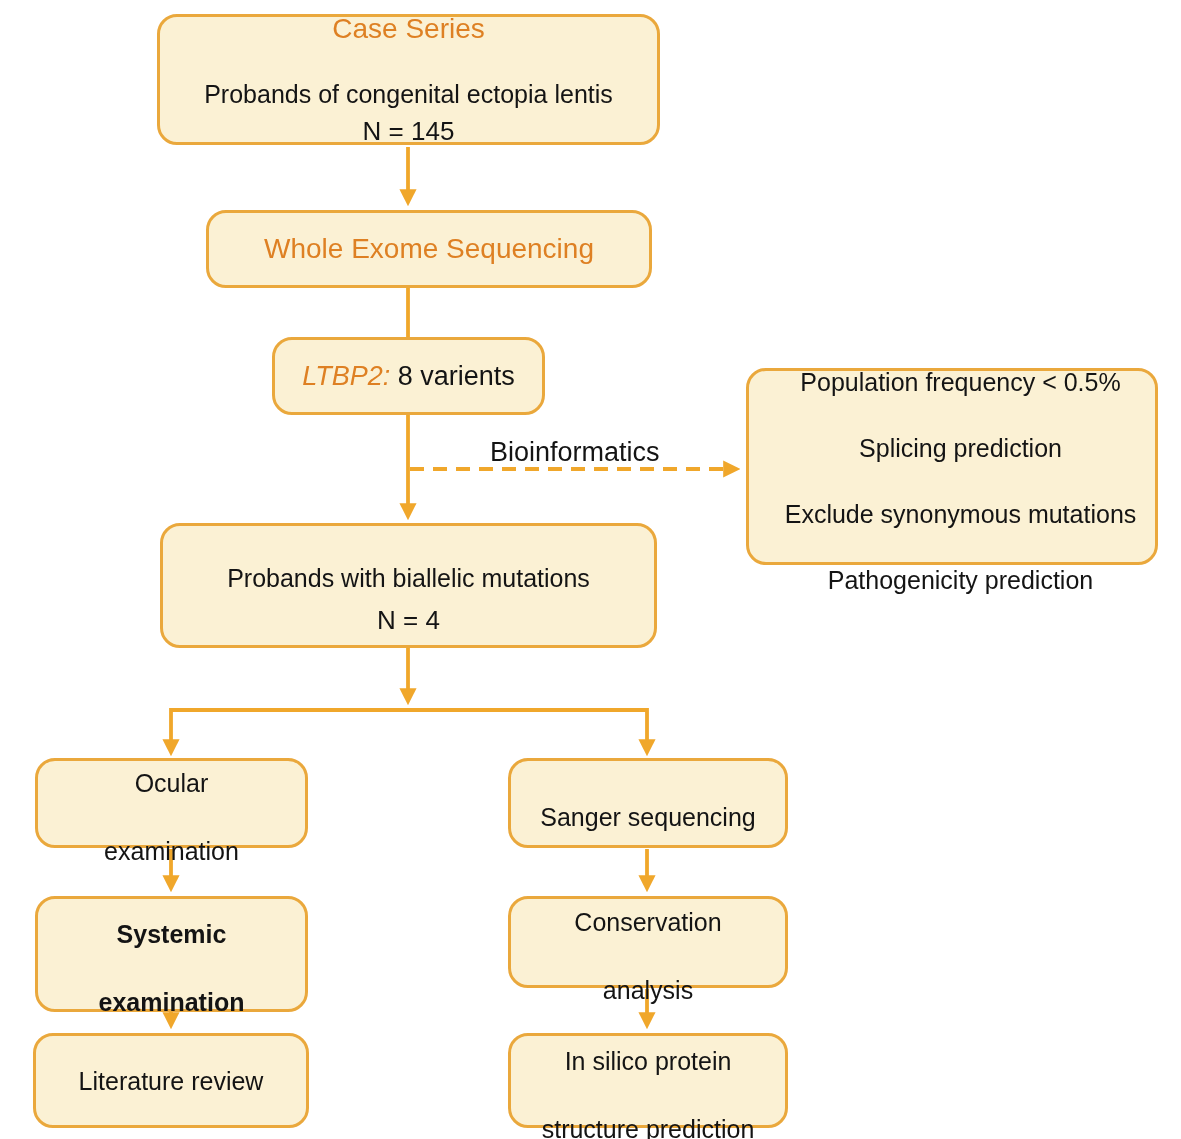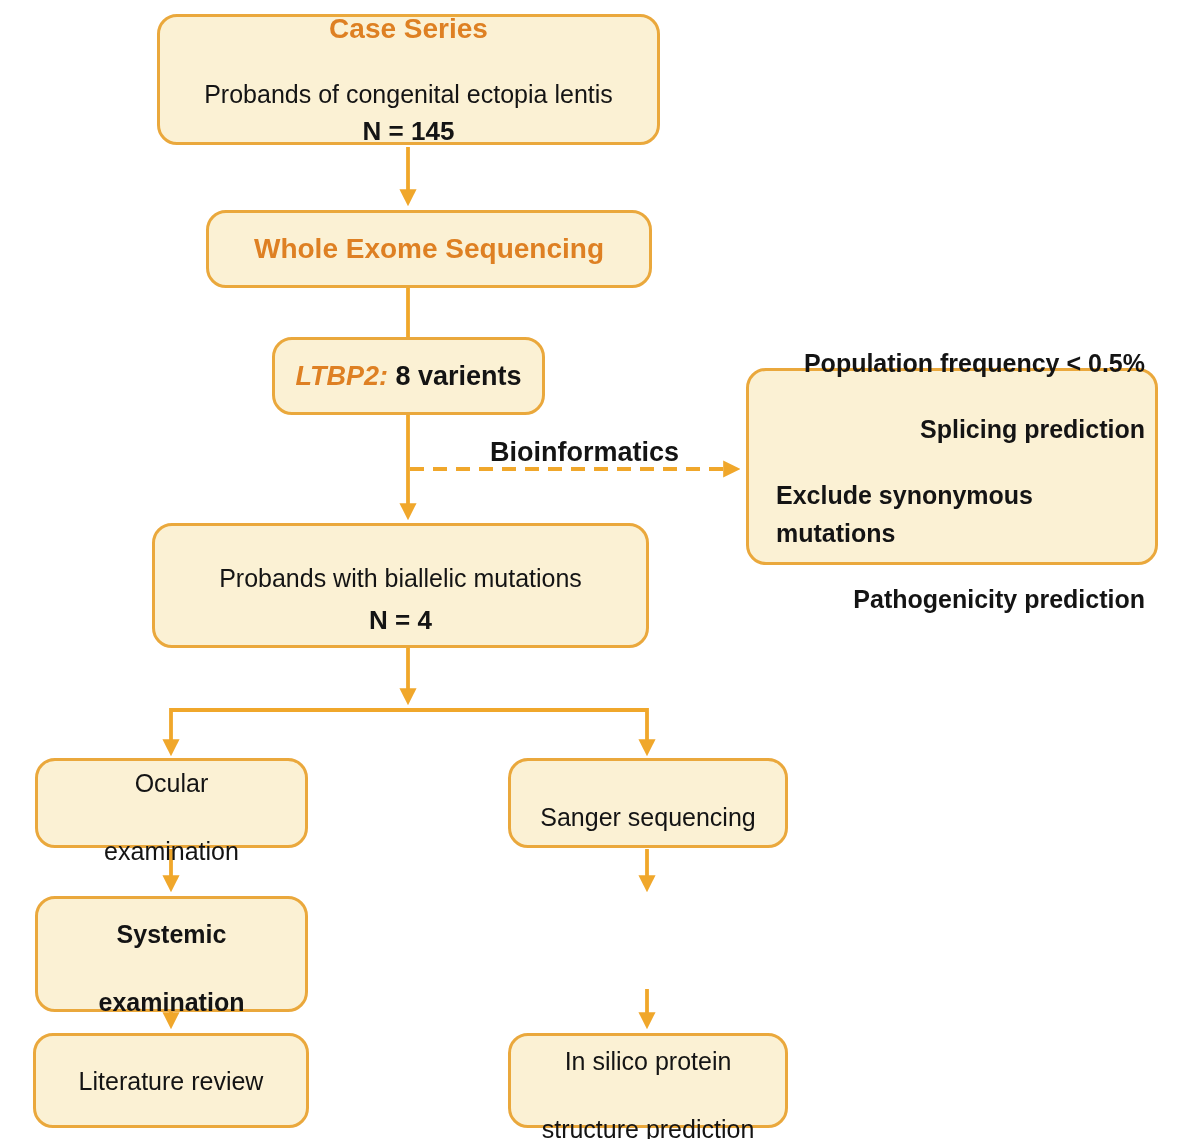--- a/index.html
+++ b/index.html
@@ -35,43 +35,41 @@
     border: 3px solid var(--box-border, #EAA83C);
     border-radius: 20px;
     display: flex;
     flex-direction: column;
     justify-content: center;
     align-items: center;
     text-align: center;
     color: var(--text-color, #141414);
   }
   .box.left-align {
-    align-items: flex-end;
+    align-items: center;
     text-align: left;
     padding-left: 27px;
     padding-right: 10px;
-    font-weight: bold;
   }
   .accent { color: var(--accent-text, #DE8023); }
-  .b { font-weight: bold; }
+  .b { font-weight: normal; }
   .i { font-style: italic; }
   .fs25 { font-size: 25px; margin-top: 28px; }
   .fs26 { font-size: 26px; }
   .fs27 { font-size: 27px; }
   .fs28 { font-size: 28px; }
   .lh38 { line-height: 38px; }
   .lh40 { line-height: 40px; }
   .gap7 { row-gap: 7px; }
   .gap12 { row-gap: 12px; }
   .float-label {
     position: absolute;
     font-size: 27px;
     color: var(--text-color, #141414);
     white-space: nowrap;
-    font-weight: bold;
   }
 </style>
 </head>
 <body>
 
 <div class="canvas">
 
   <svg class="connectors" viewBox="0 0 1181 1139">
     <defs>
       <marker id="arrow" viewBox="0 0 10 10" refX="7.5" refY="5" markerWidth="4.5" markerHeight="4.5" orient="auto-start-reverse">
@@ -118,21 +116,21 @@
 
   <div class="float-label" style="left:490px; top:437px;">Bioinformatics</div>
 
   <div class="box left-align" style="left:746px; top:368px; width:412px; height:197px;">
     <div class="fs25 lh38">Population frequency &lt; 0.5%</div>
     <div class="fs25 lh38">Splicing prediction</div>
     <div class="fs25 lh38">Exclude synonymous mutations</div>
     <div class="fs25 lh38">Pathogenicity prediction</div>
   </div>
 
-  <div class="box gap12" style="left:152px; top:523px; width:497px; height:125px;">
+  <div class="box gap12" style="left:160px; top:523px; width:497px; height:125px;">
     <div class="fs25">Probands with biallelic mutations</div>
     <div class="b fs26">N = 4</div>
   </div>
 
   <div class="box" style="left:35px; top:758px; width:273px; height:90px;">
     <div class="fs25 lh40">Ocular</div>
     <div class="fs25 lh40">examination</div>
   </div>
 
   <div class="box" style="left:35px; top:896px; width:273px; height:116px;font-weight:bold;">
@@ -142,19 +140,23 @@
 
   <div class="box" style="left:33px; top:1033px; width:276px; height:95px;text-align:right;">
     <div class="fs25 lh40">Literature review</div>
     <div class="fs25 lh40"></div>
   </div>
 
   <div class="box" style="left:508px; top:758px; width:280px; height:90px;">
     <div class="fs25 lh40">Sanger sequencing</div>
   </div>
 
+  <div class="box" style="left:508px; top:896px; width:280px; height:92px;">
+    <div class="fs25 lh40">Conservation</div>
+    <div class="fs25 lh40">analysis</div>
+  </div>
 
   <div class="box" style="left:508px; top:1033px; width:280px; height:95px;">
     <div class="fs25 lh40">In silico protein</div>
     <div class="fs25 lh40">structure prediction</div>
   </div>
 
 </div>
 
 </body></html>

